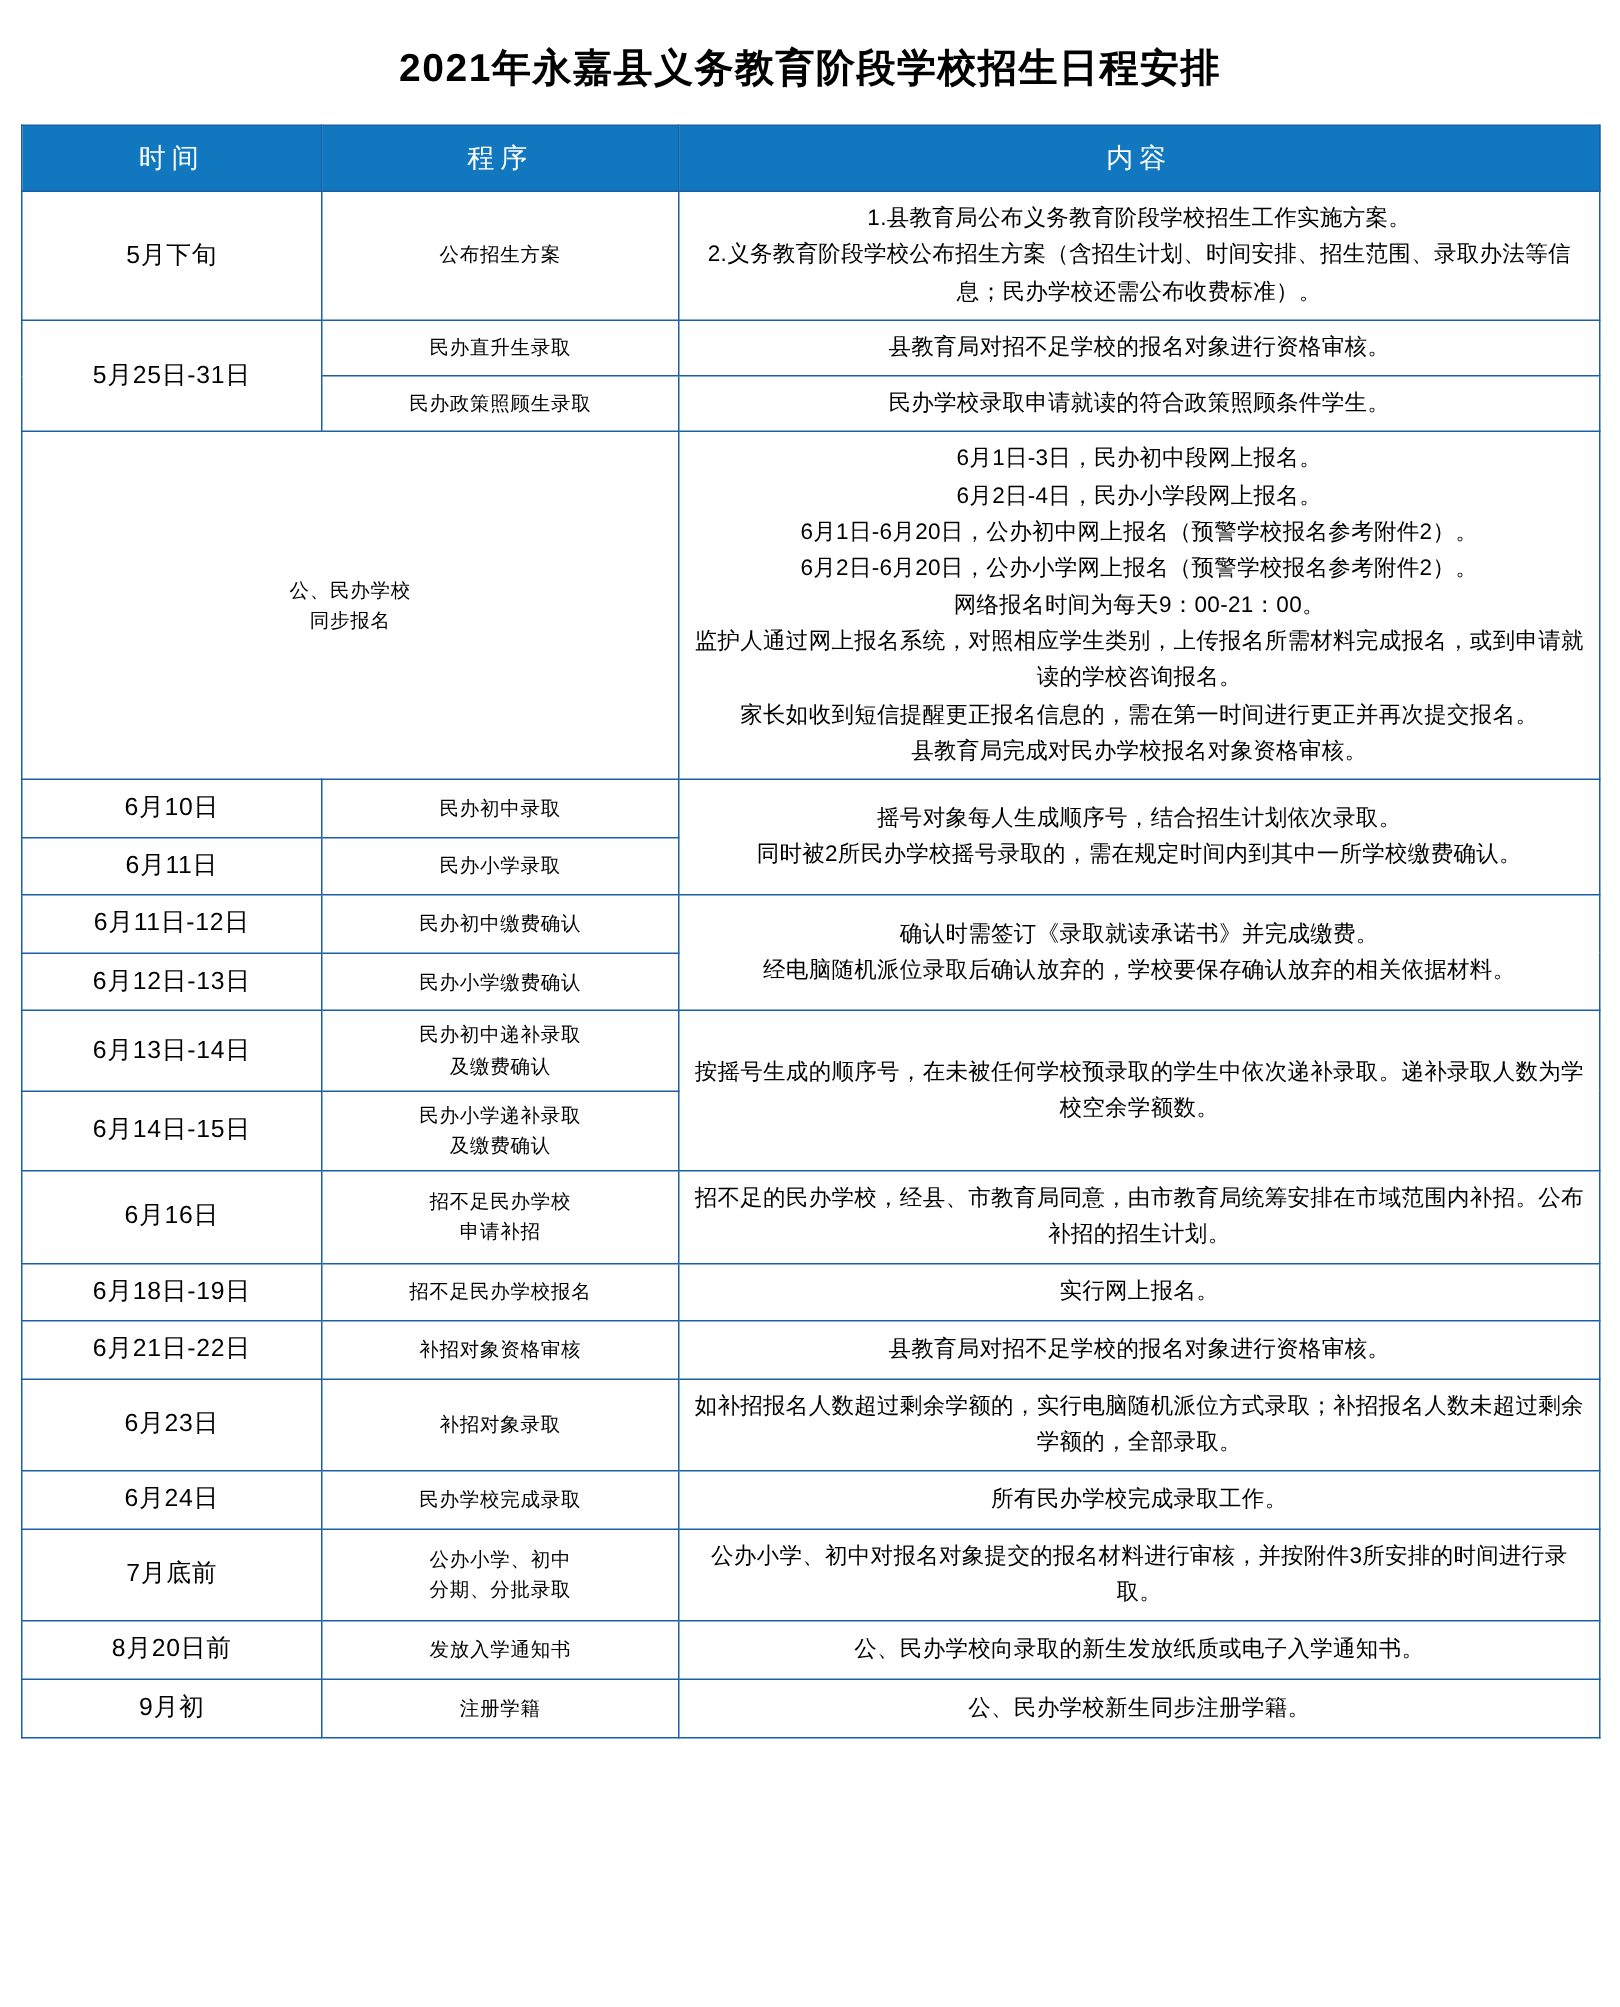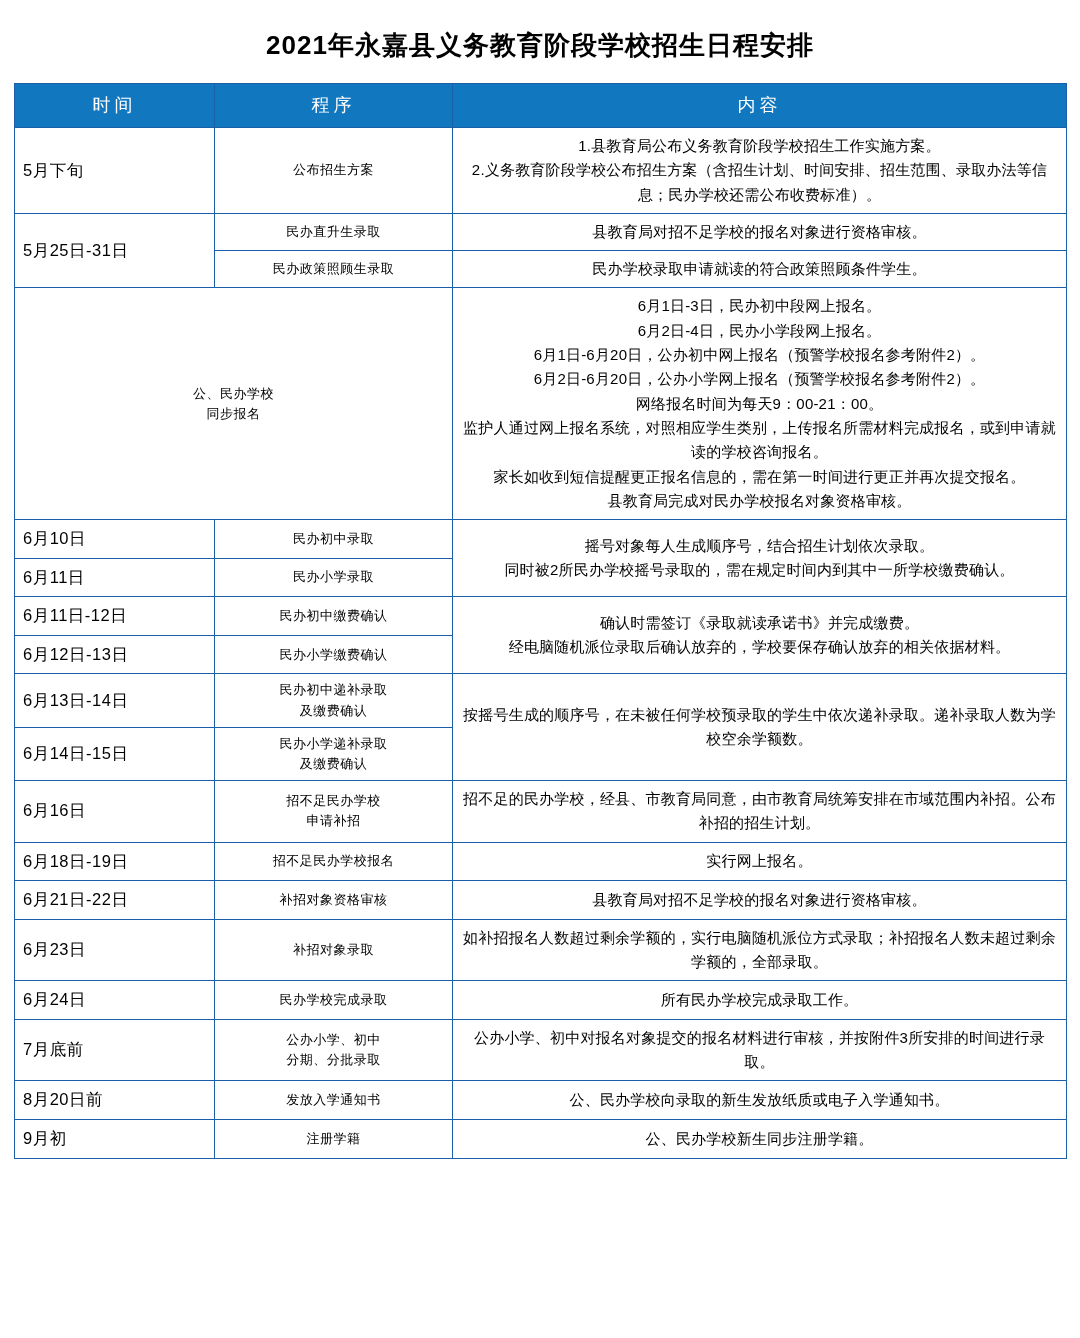--- a/index.html
+++ b/index.html
@@ -50,21 +50,21 @@
     font-size: 18px;
     letter-spacing: 4px;
     height: 44px;
     text-align: center;
   }
   col.c-time { width: 200px; }
   col.c-proc { width: 238px; }
   col.c-cont { width: 614px; }
 
   td.time {
-    text-align: left;
+    text-align: center;
     letter-spacing: 0.5px;
     font-size: 16.5px;
   }
   td.proc {
     text-align: center;
     letter-spacing: 0.5px;
     font-size: 13px;
   }
   td.content {
     text-align: center;

